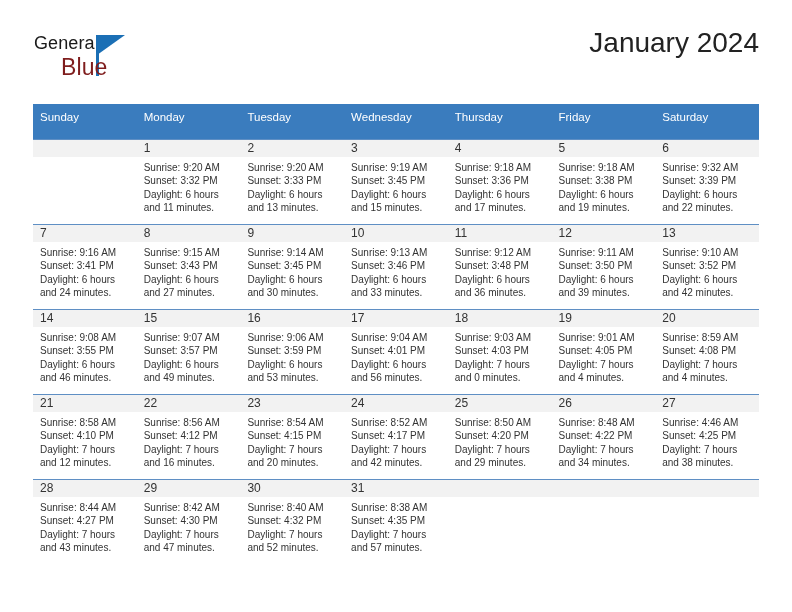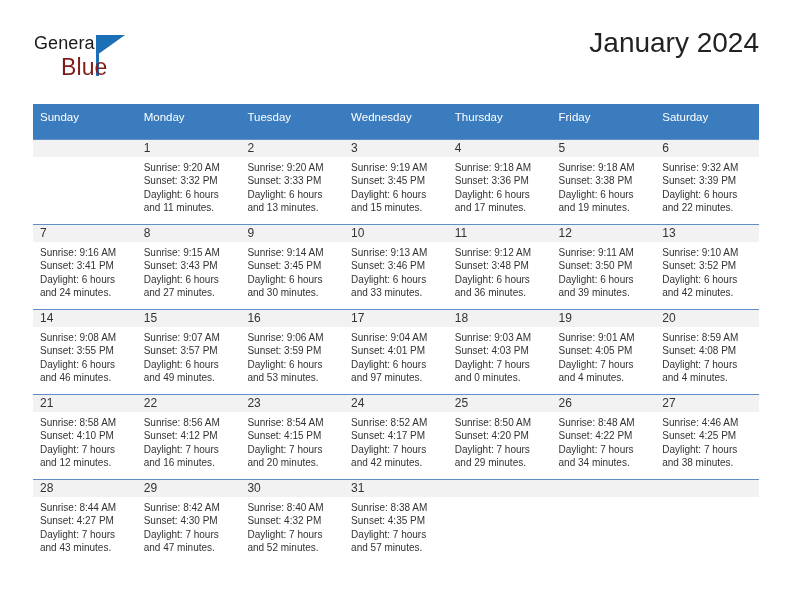--- a/index.html
+++ b/index.html
@@ -335,21 +335,21 @@
               <div>Daylight: 6 hours</div>
               <div>and 53 minutes.</div>
             </div>
           </td>
           <td>
             <div class="daynum-band">17</div>
             <div class="cell-body">
               <div>Sunrise: 9:04 AM</div>
               <div>Sunset: 4:01 PM</div>
               <div>Daylight: 6 hours</div>
-              <div>and 97 minutes.</div>
+              <div>and 56 minutes.</div>
             </div>
           </td>
           <td>
             <div class="daynum-band">18</div>
             <div class="cell-body">
               <div>Sunrise: 9:03 AM</div>
               <div>Sunset: 4:03 PM</div>
               <div>Daylight: 7 hours</div>
               <div>and 0 minutes.</div>
             </div>

